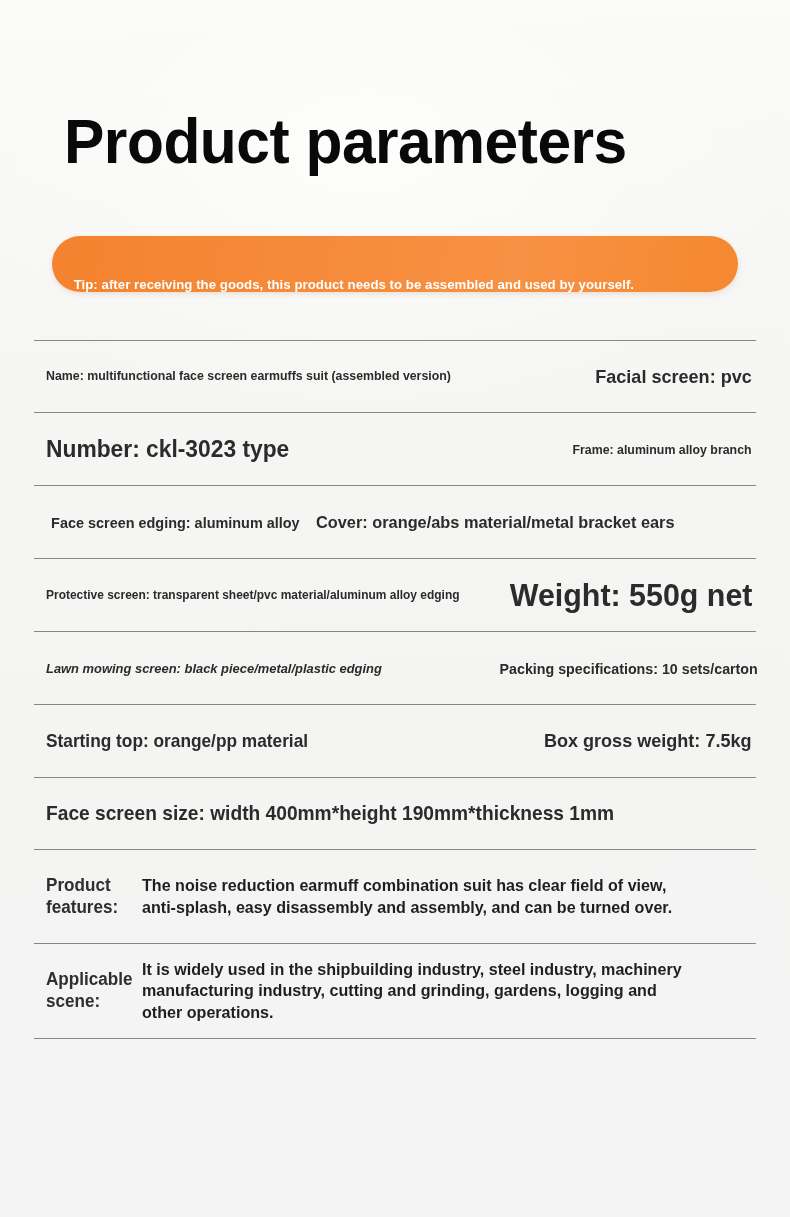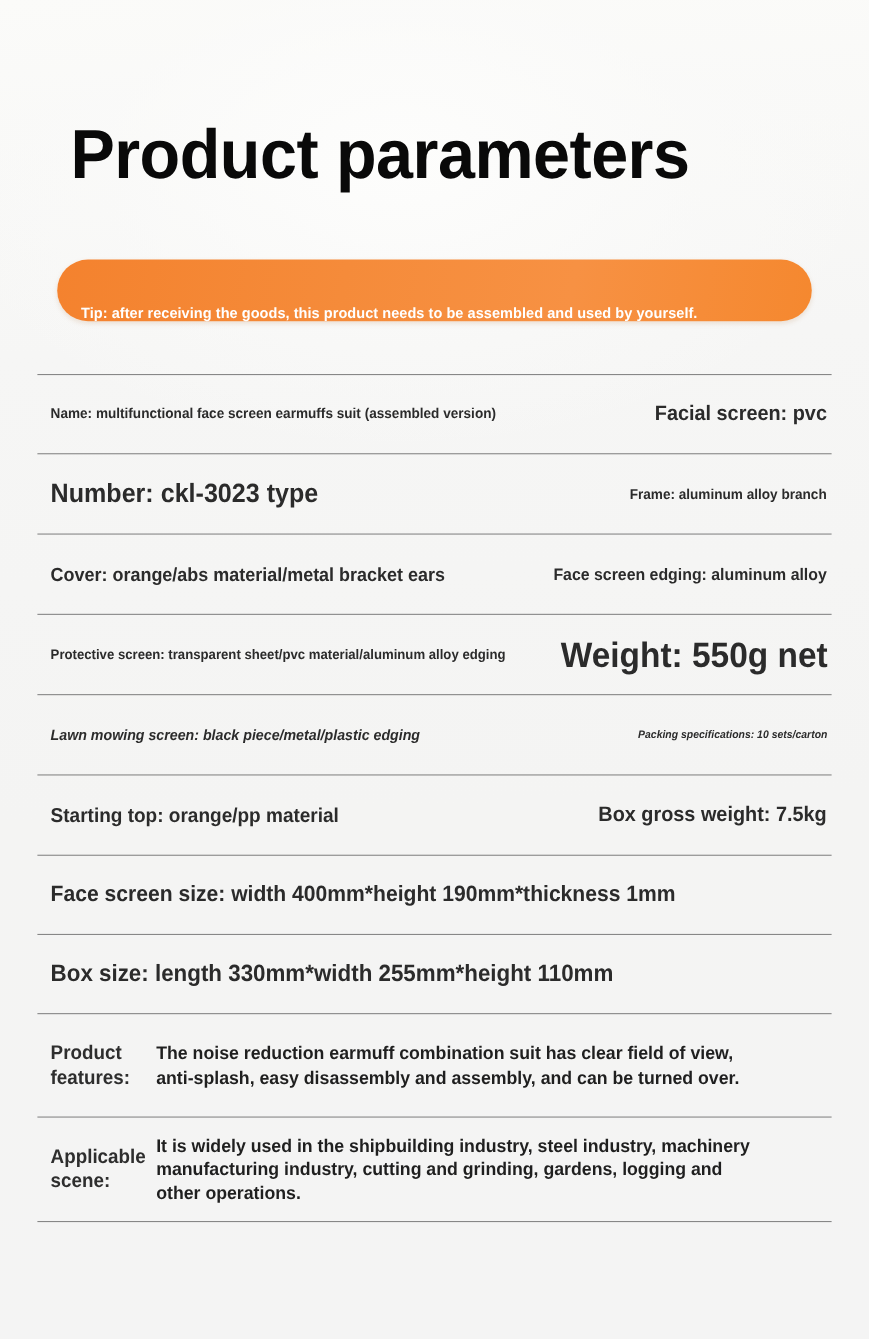--- a/index.html
+++ b/index.html
@@ -157,21 +157,21 @@
   .r2 { height: 73px; }
   .r2 .left  { font-size: 17.2px; }
   .r2 .right { font-size: 15.2px; }
 
   .r3 { height: 73px; }
   .r3 .left  { font-size: 12.6px; }
   .r3 .right { font-size: 32px; }
 
   .r4 { height: 73px; }
   .r4 .left  { font-size: 13.6px; font-style: italic; }
-  .r4 .right { font-size: 10px; font-style: italic; }
+  .r4 .right { font-size: 15px; }
 
   .r5 { height: 73px; }
   .r5 .left  { font-size: 18.2px; }
   .r5 .right { font-size: 19.0px; }
 
   .r6 { height: 72px; }
   .r6 .full { font-size: 20.2px; }
 
   .r7 { height: 72px; }
   .r7 .full { font-size: 21.4px; }
@@ -206,25 +206,25 @@
     <div class="spec-row r1">
       <div class="cell left">
         <span class="txt nowrap">Number: ckl-3023 type</span>
       </div>
       <div class="cell right">
         <span class="txt nowrap">Frame: aluminum alloy branch</span>
       </div>
     </div>
 
     <div class="spec-row r2">
+      <div class="cell right">
+        <span class="txt nowrap">Face screen edging: aluminum alloy</span>
+      </div>
       <div class="cell left">
         <span class="txt nowrap">Cover: orange/abs material/metal bracket ears</span>
-      </div>
-      <div class="cell right">
-        <span class="txt nowrap">Face screen edging: aluminum alloy</span>
       </div>
     </div>
 
     <div class="spec-row r3">
       <div class="cell left">
         <span class="txt nowrap">Protective screen: transparent sheet/pvc material/aluminum alloy edging</span>
       </div>
       <div class="cell right">
         <span class="txt nowrap">Weight: 550g net</span>
       </div>
@@ -247,25 +247,20 @@
         <span class="txt nowrap">Box gross weight: 7.5kg</span>
       </div>
     </div>
 
     <div class="spec-row r6">
       <div class="cell full">
         <span class="txt nowrap">Face screen size: width 400mm*height 190mm*thickness 1mm</span>
       </div>
     </div>
 
-    <div class="spec-row r7">
-      <div class="cell full">
-        <span class="txt nowrap">Box size: length 330mm*width 255mm*height 110mm</span>
-      </div>
-    </div>
 
     <div class="spec-row r8">
       <div class="cell desc-label">
         <span class="txt">Product features:</span>
       </div>
       <div class="cell desc-body">
         <span class="txt">The noise reduction earmuff combination suit has clear field of view, anti-splash, easy disassembly and assembly, and can be turned over.</span>
       </div>
     </div>
 

